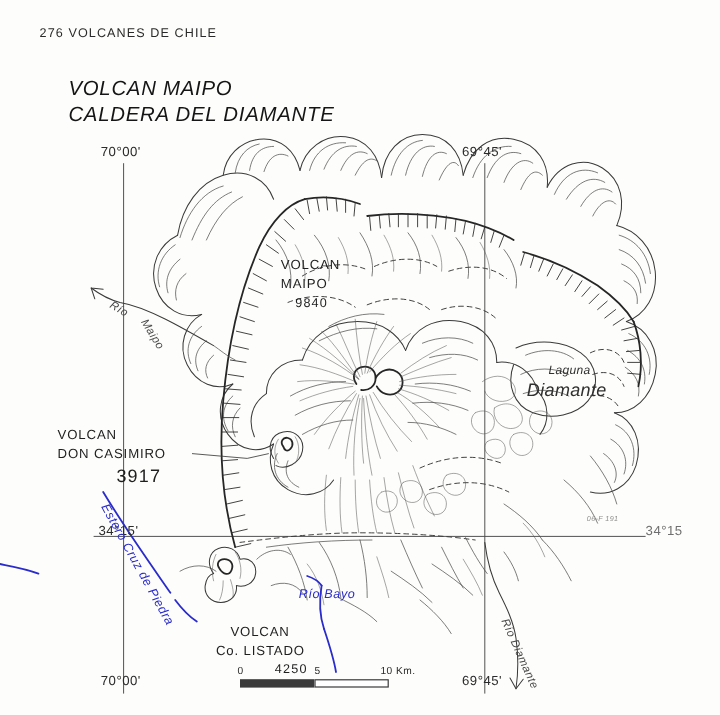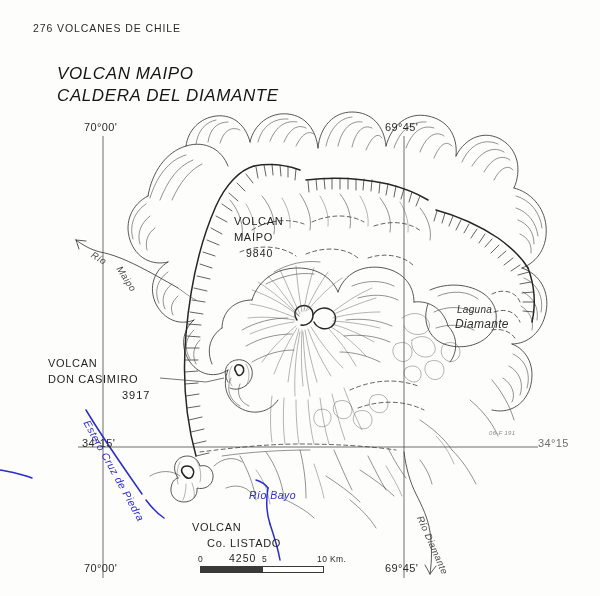--- a/index.html
+++ b/index.html
@@ -79,31 +79,31 @@
   .feat {
     font-size: 11px;
     letter-spacing: 0.7px;
     color: #1f1f1f;
   }
   #maipo-l1  { left: 234px; top: 215px; }
   #maipo-l2  { left: 234px; top: 231px; }
   #maipo-el  { left: 246px; top: 247px; font-size: 10.5px; letter-spacing: 1px; }
   #casimiro-l1 { left: 48px; top: 357px; }
   #casimiro-l2 { left: 48px; top: 373px; }
-  #casimiro-el { left: 122px; top: 389px; font-size: 11px; letter-spacing: 1px; }
+  #casimiro-el { left: 97px; top: 389px; font-size: 15px; letter-spacing: 1px; }
   #listado-l1  { left: 192px; top: 521px; }
-  #listado-l2  { left: 180px; top: 537px; margin-left: 27px; }
+  #listado-l2  { left: 180px; top: 537px; }
   #listado-el  { left: 229px; top: 552px; font-size: 10.5px; letter-spacing: 1px; }
   #laguna-l1 {
     left: 457px; top: 304px;
     font-size: 10px; font-style: italic; letter-spacing: 0.3px; color: #303030; text-align: center;
   }
   #laguna-l2 {
-    left: 455px; top: 317px;
-    font-size: 12px; font-style: italic; letter-spacing: 0.3px; color: #303030;
+    left: 439px; top: 317px;
+    font-size: 15px; font-style: italic; letter-spacing: 0.3px; color: #303030;
   }
   
   .hydro-blue {
     color: #2b2ccc;
     font-size: 10.5px;
     letter-spacing: 0.5px;
   }
   #rio-bayo {
     left: 213px; top: 489px;
     font-style: italic;

